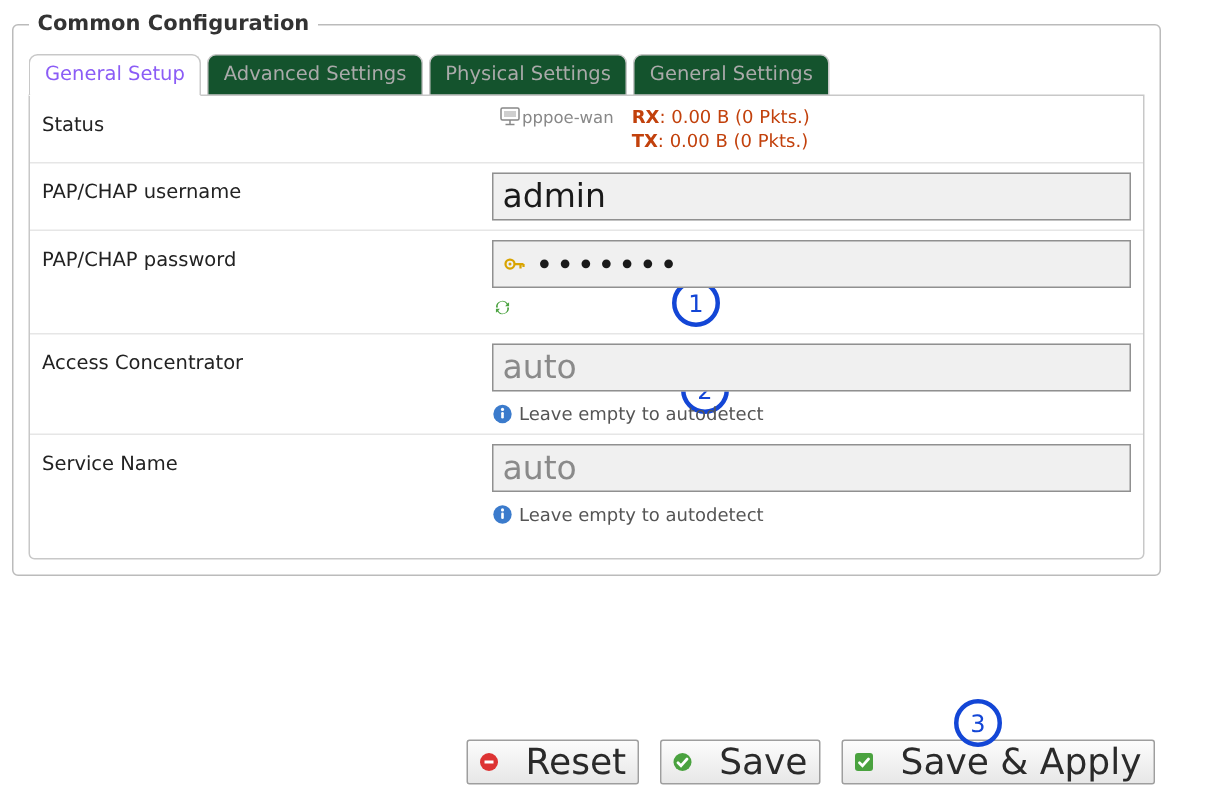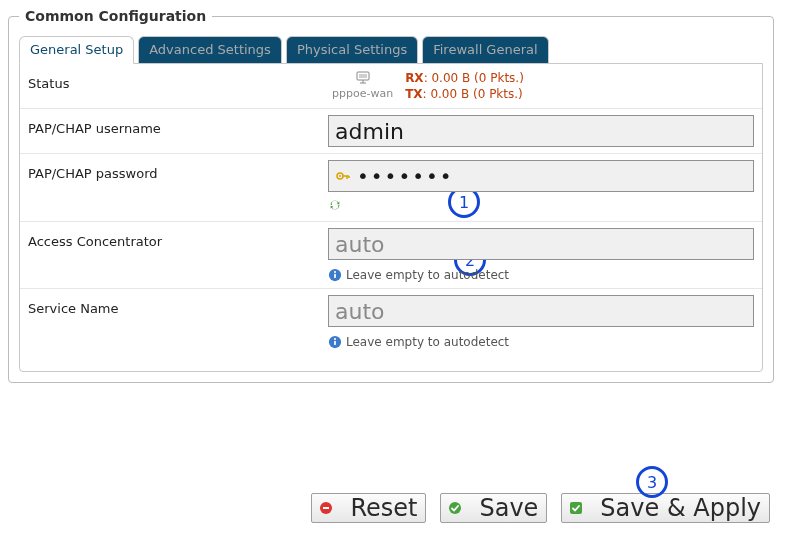--- a/index.html
+++ b/index.html
@@ -36,27 +36,27 @@
     gap: 4px;
     margin-top: 4px;
     position: relative;
   }
   .tab {
     border: 1px solid #c8c8c8;
     border-radius: 6px 6px 0 0;
     padding: 5px 10px 6px 10px;
     font-size: 13px;
     color: #aaa;
-    background: #0c4a6e;
+    background: #14532d;
     cursor: pointer;
     position: relative;
     z-index: 1;
   }
   .tab.active {
-    color: #0c4a6e;
+    color: #8b5cf6;
     background: #fff;
     border-bottom: 1px solid #fff;
     z-index: 3;
   }
   .tab-panel {
     border: 1px solid #c8c8c8;
     border-radius: 0 0 4px 4px;
     margin-top: -1px;
     padding: 0 0 16px 0;
     position: relative;
@@ -87,21 +87,21 @@
     justify-content: flex-start;
     padding-left: 4px;
   }
   .status-block {
     display: flex;
     align-items: flex-start;
     gap: 8px;
   }
   .status-interface {
     display: flex;
-    flex-direction: column;
+    flex-direction: row;
     align-items: center;
     color: #888;
     font-size: 11px;
     margin-right: 4px;
   }
   .status-interface .iface-icon {
     width: 16px; height: 16px;
     color: #888;
     margin-bottom: 1px;
   }
@@ -223,21 +223,21 @@
 <body>
 
 <div class="container">
   <fieldset class="common">
     <legend>Common Configuration</legend>
 
     <div class="tabs">
       <div class="tab active">General Setup</div>
       <div class="tab">Advanced Settings</div>
       <div class="tab">Physical Settings</div>
-      <div class="tab">Firewall General</div>
+      <div class="tab">General Settings</div>
     </div>
 
     <div class="tab-panel">
 
       <div class="row">
         <div class="label">Status</div>
         <div class="status-field">
           <div class="status-block">
             <div class="status-interface">
               <svg class="iface-icon" viewBox="0 0 16 16">

